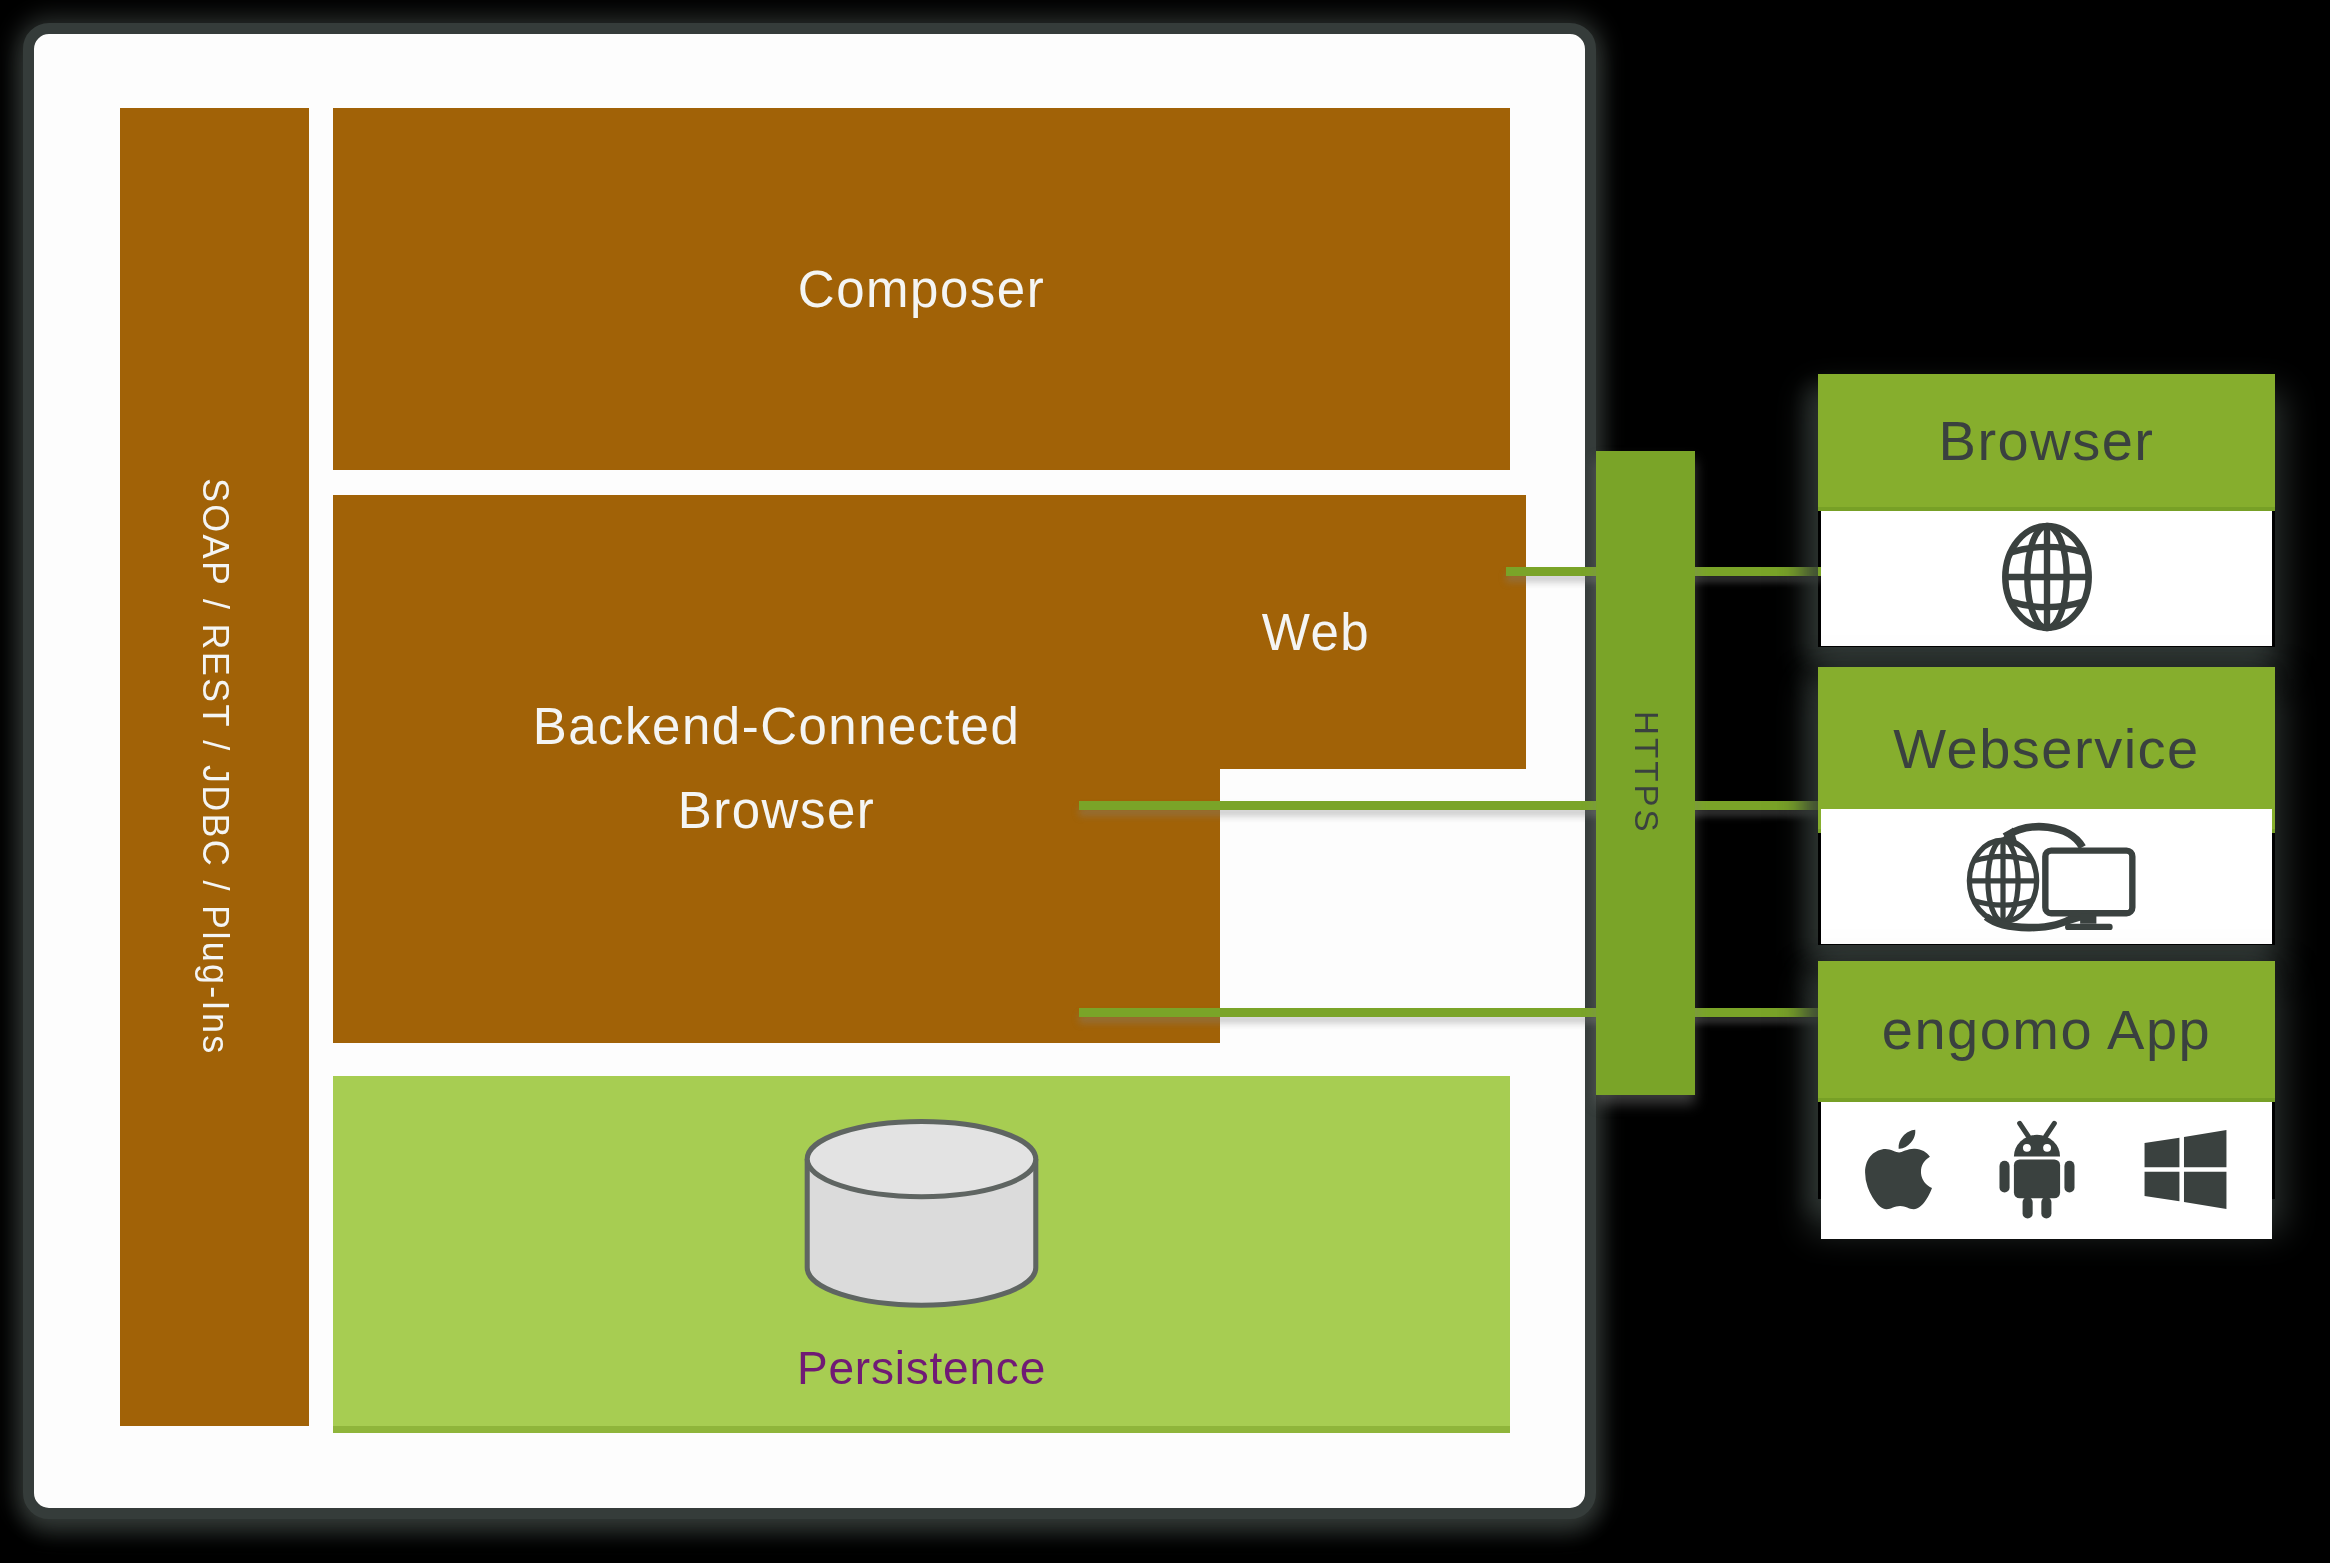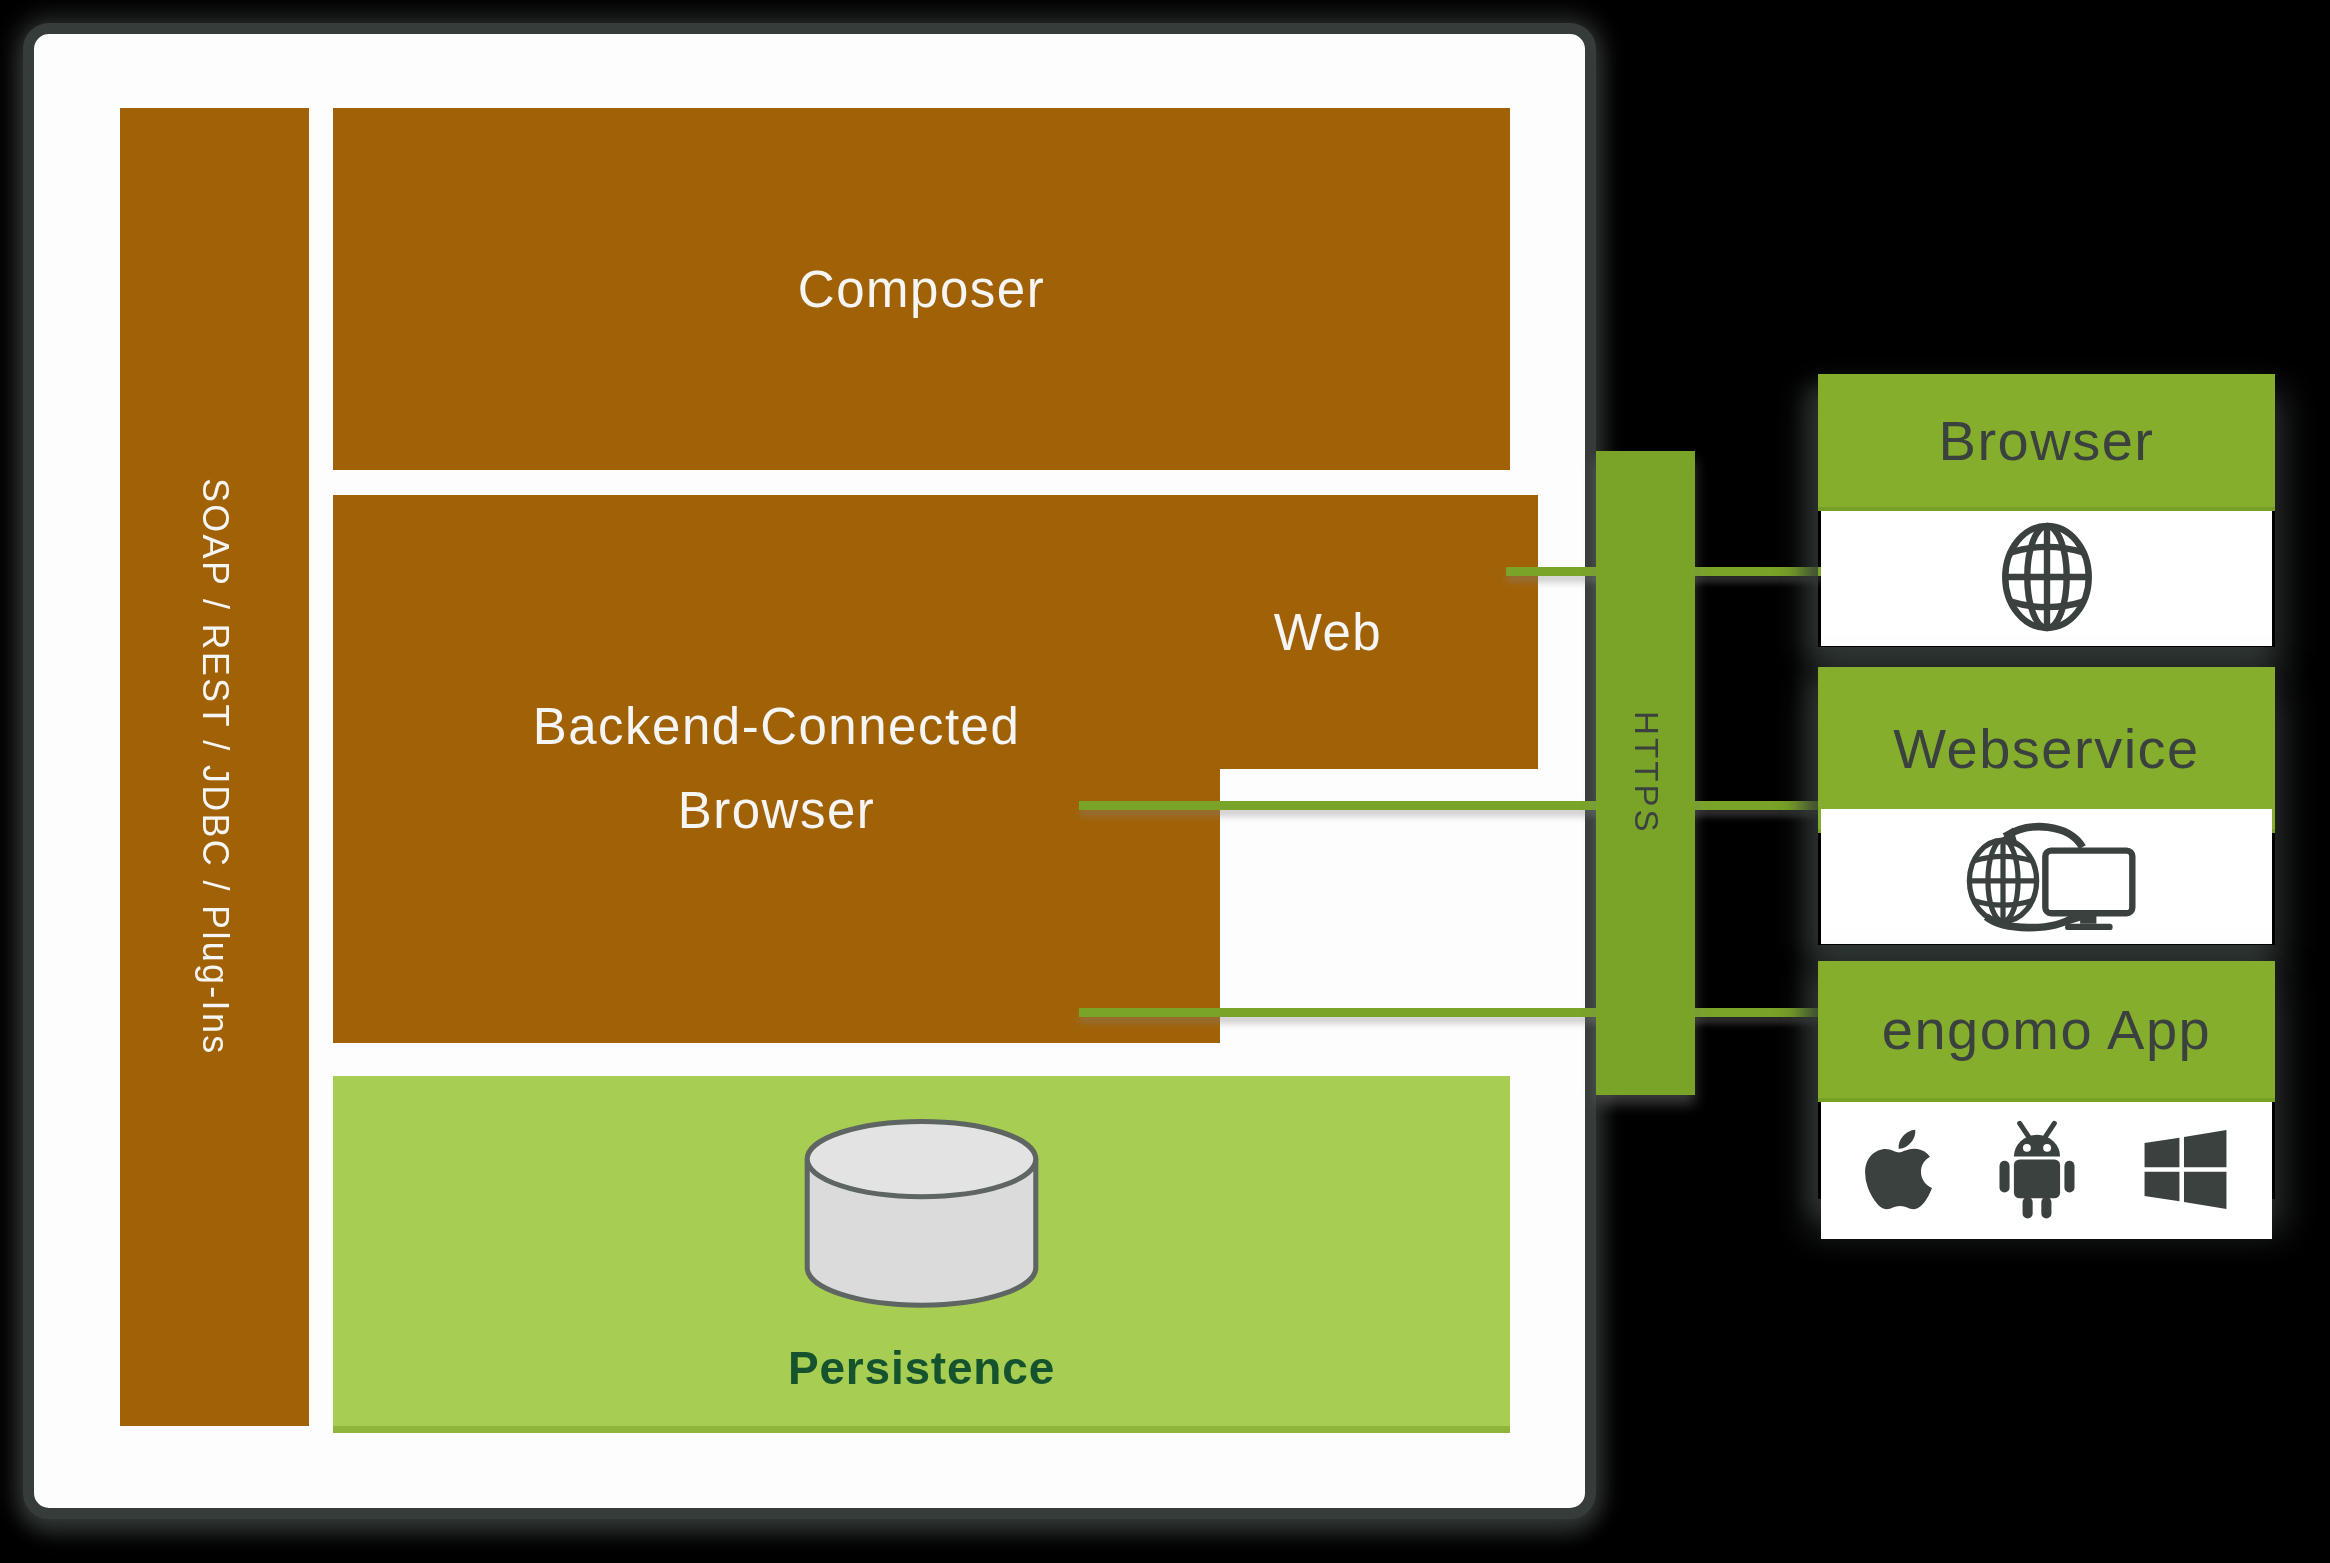--- a/index.html
+++ b/index.html
@@ -14,38 +14,38 @@
     left:23px;top:23px;width:1551px;height:1474px;
     background:#fdfdfd;border:11px solid #353c3a;border-radius:26px;
     box-shadow:0 0 22px 6.2px rgba(72,80,77,.55), 0 14px 23px rgba(40,46,44,.8);
   }
 
   
   .darkbox{background:#a16207;color:#f4f5f4;display:flex;align-items:center;justify-content:center;}
   .soapbar{left:120px;top:108px;width:189px;height:1318px;}
   .composer{left:333px;top:108px;width:1177px;height:362px;}
   .runtime{left:333px;top:495px;width:887px;height:548px;flex-direction:column;align-items:center;}
-  .webbox{left:1106px;top:495px;width:420px;height:274px;margin-left:12px;}
+  .webbox{left:1106px;top:495px;width:420px;height:274px;}
 
   .boxlabel{font-size:51px;font-weight:300;letter-spacing:1.5px;}
   .runtime .boxlabel{line-height:84px;text-align:center;}
 
   .vtext{
     writing-mode:vertical-rl;text-orientation:mixed;
     font-weight:300;letter-spacing:2.3px;white-space:nowrap;
   }
   .soapbar .vtext{font-size:36px;color:#f4f5f4;}
 
   
   .persistence{
     left:333px;top:1076px;width:1177px;height:350px;
     background:#a7cd52;border-bottom:7.7px solid #8fb53b;
     display:flex;flex-direction:column;align-items:center;justify-content:center;
   }
-  .persistence .plabel{font-size:46px;font-weight:700;color:#14532d;letter-spacing:0.8px;margin-top:14px;}
+  .persistence .plabel{font-size:46px;font-weight:400;color:#701a75;letter-spacing:0.8px;margin-top:14px;}
 
   
   .httpsbar{
     left:1596px;top:451px;width:99px;height:644px;background:#7aa428;
     display:flex;align-items:center;justify-content:center;z-index:6;
     box-shadow:0 9.3px 12.4px rgba(130,130,130,.45);
   }
   .httpsbar .vtext{font-size:33px;color:#3a413f;letter-spacing:3.1px;}
 
   

